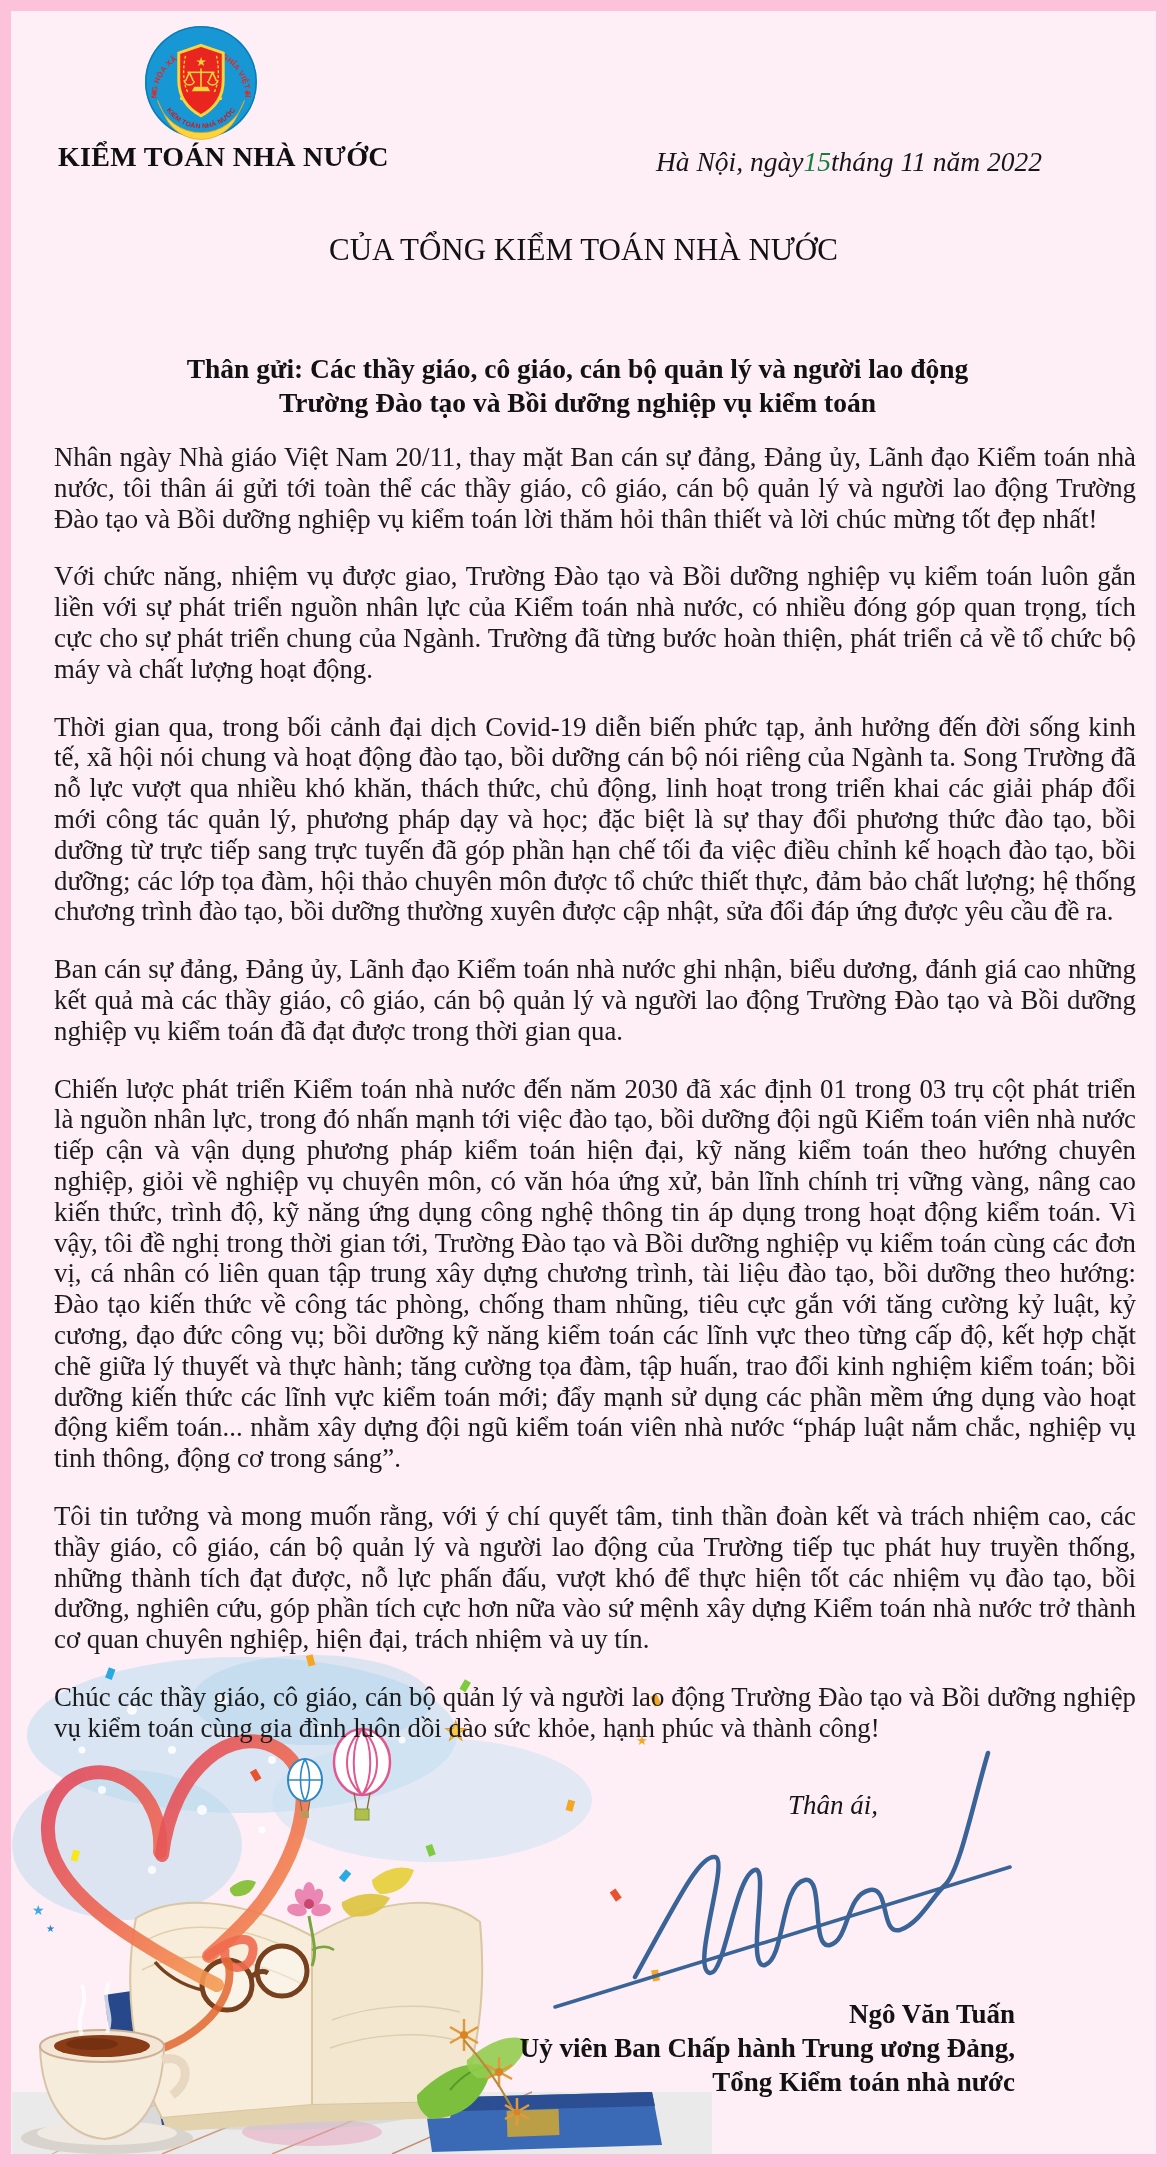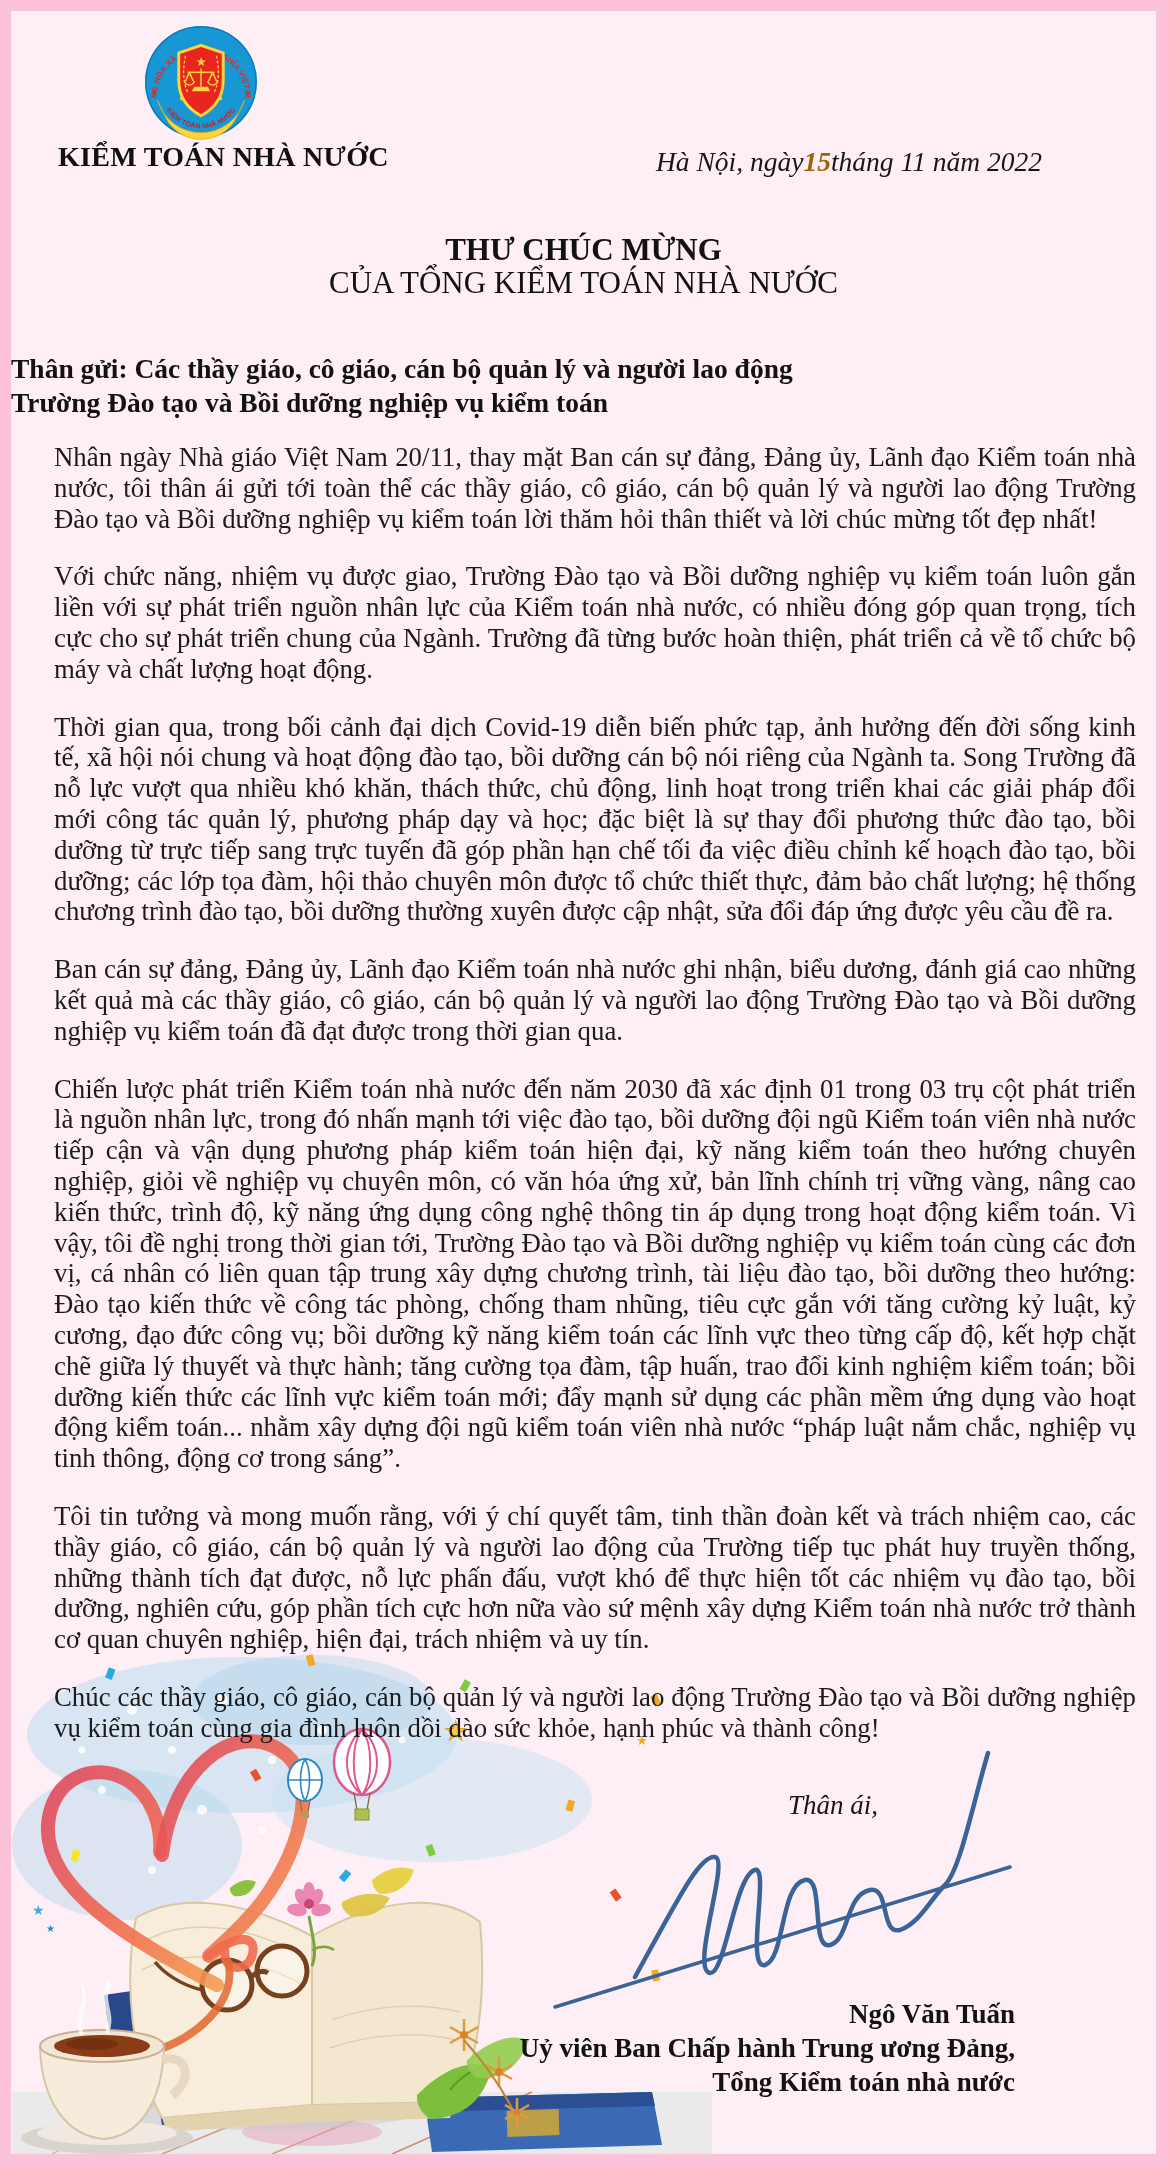--- a/index.html
+++ b/index.html
@@ -2,24 +2,24 @@
 <html><head>
 <meta charset="utf-8">
 <style>
   html,body{margin:0;padding:0;}
   body{width:1167px;height:2167px;position:relative;font-family:"Liberation Serif",serif;overflow:hidden;}
   .frame{position:absolute;inset:0;background:#fcc2d9;}
   .page{position:absolute;left:11px;top:11px;right:11px;bottom:13px;background:#fdeff5;overflow:hidden;}
   .emblem{position:absolute;left:132px;top:13px;width:116px;height:116px;}
   .org-name{position:absolute;left:47px;top:130px;width:305px;text-align:center;font-weight:bold;font-size:28px;color:#101010;letter-spacing:.3px;white-space:nowrap;}
   .date-line{position:absolute;right:114px;top:135px;font-style:italic;font-size:27.5px;color:#161616;white-space:nowrap;}
-  .date-line .day{color:#a16207;font-weight:bold;}
+  .date-line .day{color:#15803d;}
   .title-block{position:absolute;left:0;right:0;top:222px;text-align:center;color:#121212;font-size:31px;line-height:33px;}
   .title-block .t1{font-weight:bold;}
-  .salutation{position:absolute;left:0;right:12px;top:341px;text-align:left;color:#121212;font-weight:bold;font-size:27.5px;line-height:34px;}
+  .salutation{position:absolute;left:0;right:12px;top:341px;text-align:center;color:#121212;font-weight:bold;font-size:27.5px;line-height:34px;}
   .letter-body{position:absolute;left:22px;right:20px;top:431px;z-index:3;margin-left:21px;}
   .letter-body p{margin:0 0 27px 0;text-align:justify;font-size:26.8px;line-height:30.8px;color:#1b1b1b;}
   .than-ai{position:absolute;left:777px;top:1779px;font-style:italic;font-size:27px;color:#161616;z-index:3;text-align:right;}
   .signature-svg{position:absolute;left:529px;top:1734px;width:520px;height:270px;z-index:2;}
   .name-block{position:absolute;left:414px;top:1986px;width:590px;text-align:right;font-weight:bold;font-size:27px;line-height:34px;color:#121212;z-index:3;}
   .illustration{position:absolute;left:1px;top:1629px;width:700px;height:514px;z-index:1;}
 </style>
 </head>
 <body>
 
@@ -67,21 +67,20 @@
         <path d="M 44,33 C 41,46 41,61 47,72"></path>
         <path d="M 76,33 C 79,46 79,61 73,72"></path>
       </g>
     </svg>
 
     <div class="org-name">KIỂM TOÁN NHÀ NƯỚC</div>
 
     <div class="date-line"><span>Hà Nội, ngày</span><span class="day">15</span><span>tháng 11 năm 2022</span></div>
 
     <div class="title-block">
-      <div class="t1">THƯ CHÚC MỪNG</div>
       <div>CỦA TỔNG KIỂM TOÁN NHÀ NƯỚC</div>
     </div>
 
     <div class="salutation">
       <div>Thân gửi: Các thầy giáo, cô giáo, cán bộ quản lý và người lao động</div>
       <div>Trường Đào tạo và Bồi dưỡng nghiệp vụ kiểm toán</div>
     </div>
 
     <div class="letter-body">
       <p>Nhân ngày Nhà giáo Việt Nam 20/11, thay mặt Ban cán sự đảng, Đảng ủy, Lãnh đạo Kiểm toán nhà nước, tôi thân ái gửi tới toàn thể các thầy giáo, cô giáo, cán bộ quản lý và người lao động Trường Đào tạo và Bồi dưỡng nghiệp vụ kiểm toán lời thăm hỏi thân thiết và lời chúc mừng tốt đẹp nhất!</p>

